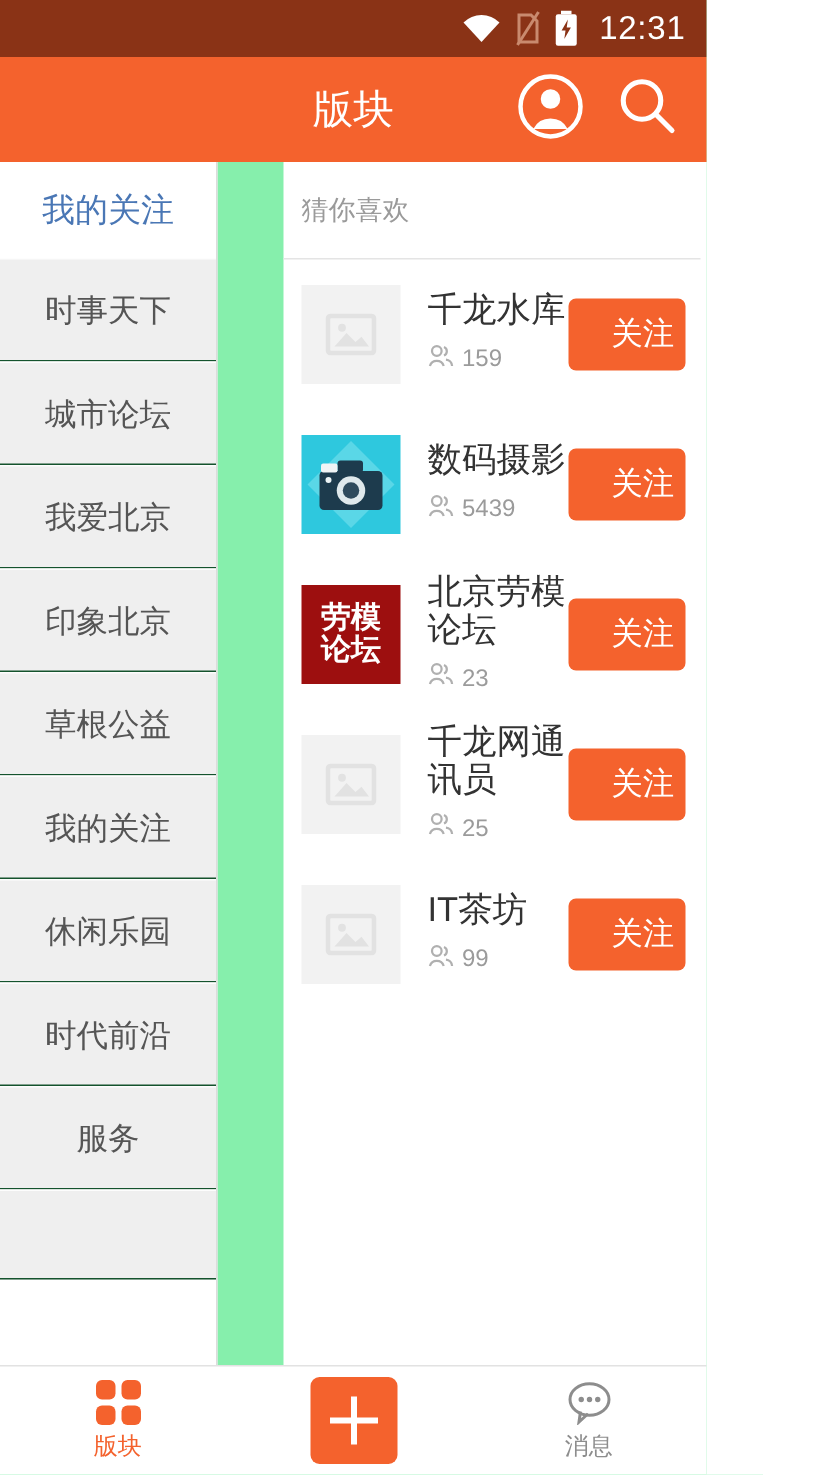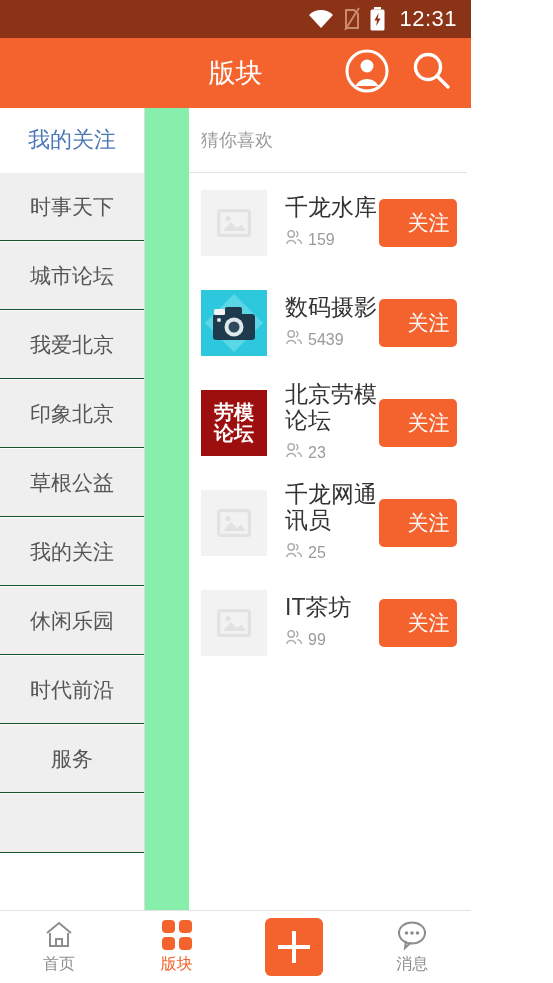--- a/index.html
+++ b/index.html
@@ -300,30 +300,20 @@
                 <span class="row-count">99</span>
               </div>
             </div>
             <div class="follow-btn">关注</div>
           </div>
         </div>
     </div>
   </div>
 
   <div class="bottomnav" id="bottom-nav">
-      <div class="nav-item">
-        <span class="nav-icon">
-          <svg width="30" height="30" viewBox="0 0 30 30">
-            <path d="M3 13 L15 3 L27 13" fill="none" stroke="#8d8d8d" stroke-width="2"></path>
-            <path d="M6 13 v13 h18 v-13" fill="none" stroke="#8d8d8d" stroke-width="2"></path>
-            <path d="M12 26 v-7 h6 v7" fill="none" stroke="#8d8d8d" stroke-width="2"></path>
-          </svg>
-        </span>
-        <span class="nav-label">首页</span>
-      </div>
       <div class="nav-item active">
         <span class="nav-icon">
           <span class="grid-icon">
             <i></i>
             <i></i>
             <i></i>
             <i></i>
           </span>
         </span>
         <span class="nav-label">版块</span>

